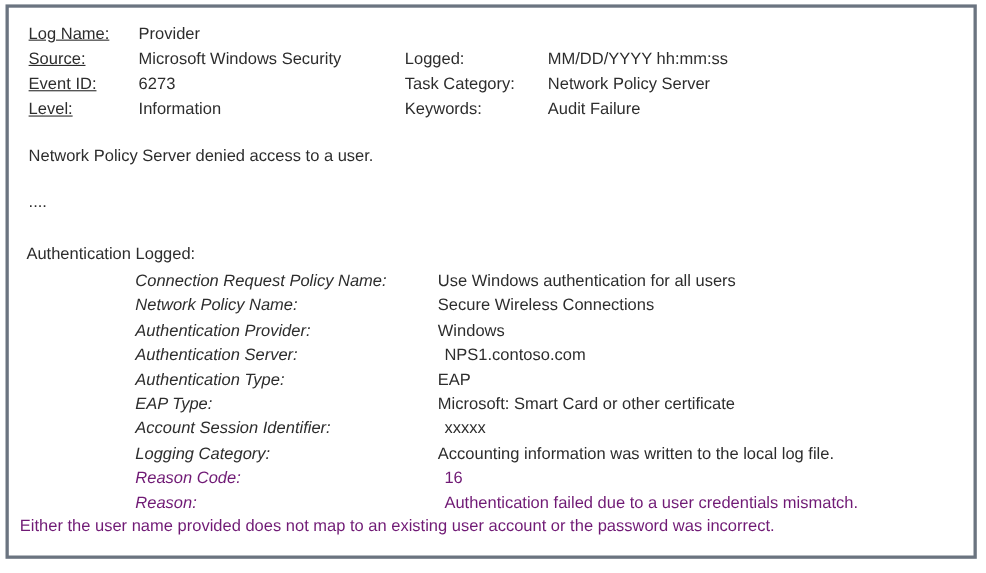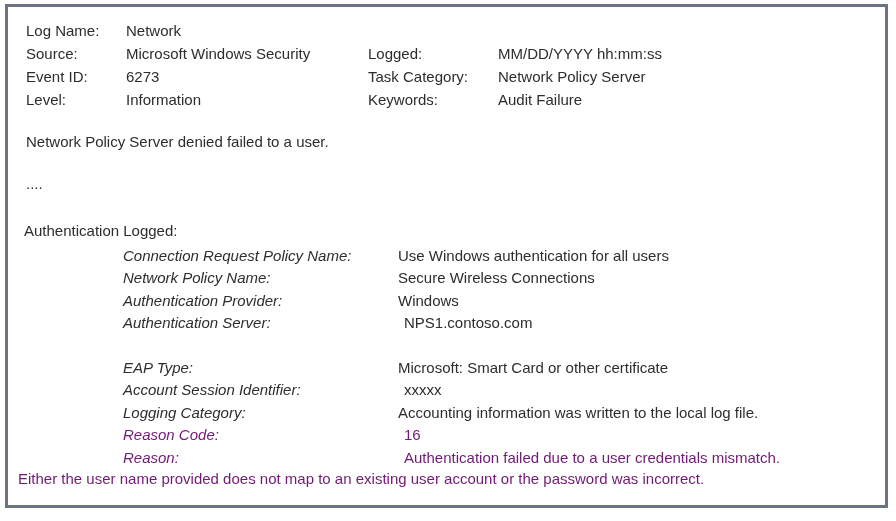--- a/index.html
+++ b/index.html
@@ -27,41 +27,41 @@
   .line {
     position: absolute;
     left: 0;
     right: 0;
     height: 22px;
     line-height: 22px;
     font-size: 15px;
     color: #2d2d2d;
     white-space: nowrap;
   }
-  .c-label   { position: absolute; left: 18px;  }
+  .c-label   { position: absolute; left: 18px; text-decoration: underline;  }
   .c-value   { position: absolute; left: 118px; }
   .c-label2  { position: absolute; left: 360px; }
   .c-value2  { position: absolute; left: 490px; }
   .d-label   { position: absolute; left: 115px; font-style: italic; }
   .d-value   { position: absolute; left: 390px; }
   .d-value-sp{ position: absolute; left: 396px; }
   .red, .red span { color: #701a75; }
   .body-text { position: absolute; left: 18px; }
   .section-title { position: absolute; left: 16px; }
   .footer-text { position: absolute; left: 10px; }
 </style>
 </head>
 <body>
 
 <div class="stage">
   <div class="frame">
 
     <div class="line" style="top:13px">
       <span class="c-label">Log Name:</span>
-      <span class="c-value">Network</span>
+      <span class="c-value">Provider</span>
     </div>
     <div class="line" style="top:36px">
       <span class="c-label">Source:</span>
       <span class="c-value">Microsoft Windows Security</span>
       <span class="c-label2">Logged:</span>
       <span class="c-value2">MM/DD/YYYY hh:mm:ss</span>
     </div>
     <div class="line" style="top:59px">
       <span class="c-label">Event ID:</span>
       <span class="c-value">6273</span>
@@ -69,21 +69,21 @@
       <span class="c-value2">Network Policy Server</span>
     </div>
     <div class="line" style="top:82px">
       <span class="c-label">Level:</span>
       <span class="c-value">Information</span>
       <span class="c-label2">Keywords:</span>
       <span class="c-value2">Audit Failure</span>
     </div>
 
     <div class="line" style="top:124px">
-      <span class="body-text">Network Policy Server denied failed to a user.</span>
+      <span class="body-text">Network Policy Server denied access to a user.</span>
     </div>
     <div class="line" style="top:166px">
       <span class="body-text">....</span>
     </div>
     <div class="line" style="top:213px">
       <span class="section-title">Authentication Logged:</span>
     </div>
 
     <div class="line" style="top:238px">
       <span class="d-label">Connection Request Policy Name:</span>
@@ -93,20 +93,24 @@
       <span class="d-label">Authentication Provider:</span>
       <span class="d-value">Windows</span>
     </div>
     <div class="line" style="top:260px">
       <span class="d-label">Network Policy Name:</span>
       <span class="d-value">Secure Wireless Connections</span>
     </div>
     <div class="line" style="top:305px">
       <span class="d-label">Authentication Server:</span>
       <span class="d-value-sp">NPS1.contoso.com</span>
+    </div>
+    <div class="line" style="top:328px">
+      <span class="d-label">Authentication Type:</span>
+      <span class="d-value">EAP</span>
     </div>
     <div class="line" style="top:350px">
       <span class="d-label">EAP Type:</span>
       <span class="d-value">Microsoft: Smart Card or other certificate</span>
     </div>
     <div class="line" style="top:372px">
       <span class="d-label">Account Session Identifier:</span>
       <span class="d-value-sp">xxxxx</span>
     </div>
     <div class="line" style="top:395px">

